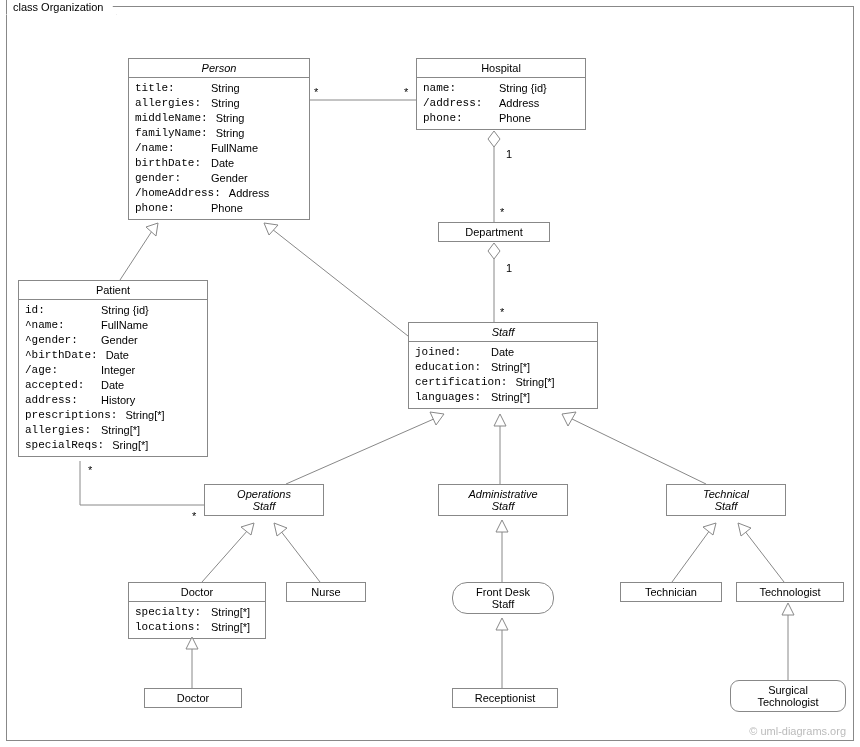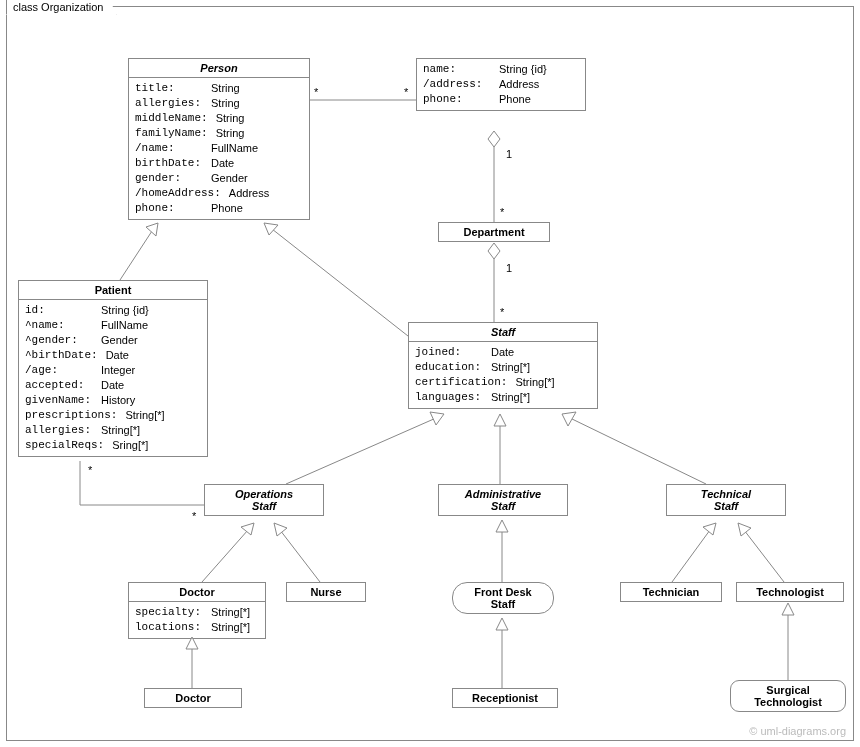--- a/index.html
+++ b/index.html
@@ -33,21 +33,21 @@
     padding-right: 12px;
   }
   .class-box {
     position: absolute;
     border: 1px solid #888;
     background: #fff;
   }
   .class-head {
     text-align: center;
     font-style: italic;
-    font-weight: bold;
+    font-weight: normal;
     padding: 3px 6px;
     border-bottom: 1px solid #888;
     white-space: pre-line;
   }
   .class-head.concrete { font-style: normal; }
   .class-body {
     padding: 3px 6px;
   }
   .attr-row {
     display: flex;
@@ -125,20 +125,21 @@
         <span class="attr-t">Address</span>
       </div>
       <div class="attr-row">
         <span class="attr-n">phone:</span>
         <span class="attr-t">Phone</span>
       </div>
     </div>
 </div>
 
 <div class="class-box" style="left:416px; top:58px; width:168px;">
+  <div class="class-head concrete">Hospital</div>
   <div class="class-body" id="body-hospital">
       <div class="attr-row">
         <span class="attr-n">name:</span>
         <span class="attr-t">String {id}</span>
       </div>
       <div class="attr-row">
         <span class="attr-n">/address:</span>
         <span class="attr-t">Address</span>
       </div>
       <div class="attr-row">
@@ -173,21 +174,21 @@
       </div>
       <div class="attr-row">
         <span class="attr-n">/age:</span>
         <span class="attr-t">Integer</span>
       </div>
       <div class="attr-row">
         <span class="attr-n">accepted:</span>
         <span class="attr-t">Date</span>
       </div>
       <div class="attr-row">
-        <span class="attr-n">givenName:</span>
+        <span class="attr-n">address:</span>
         <span class="attr-t">History</span>
       </div>
       <div class="attr-row">
         <span class="attr-n">prescriptions:</span>
         <span class="attr-t">String[*]</span>
       </div>
       <div class="attr-row">
         <span class="attr-n">allergies:</span>
         <span class="attr-t">String[*]</span>
       </div>

